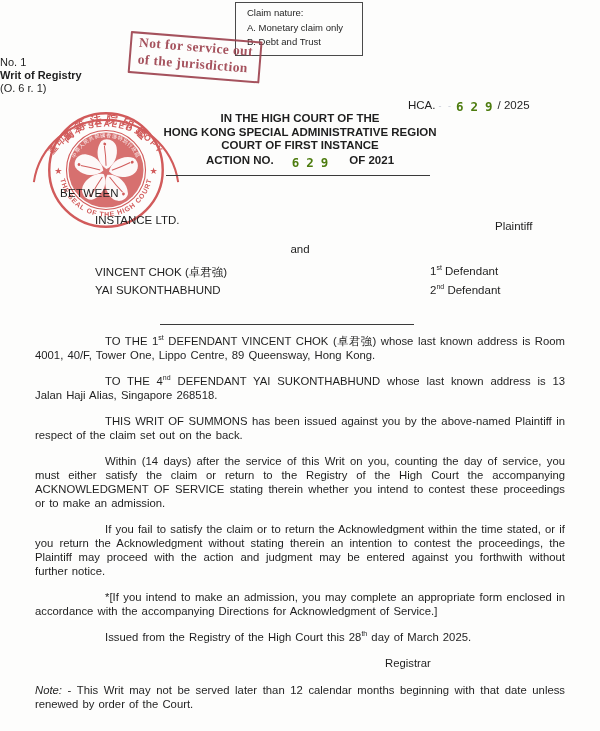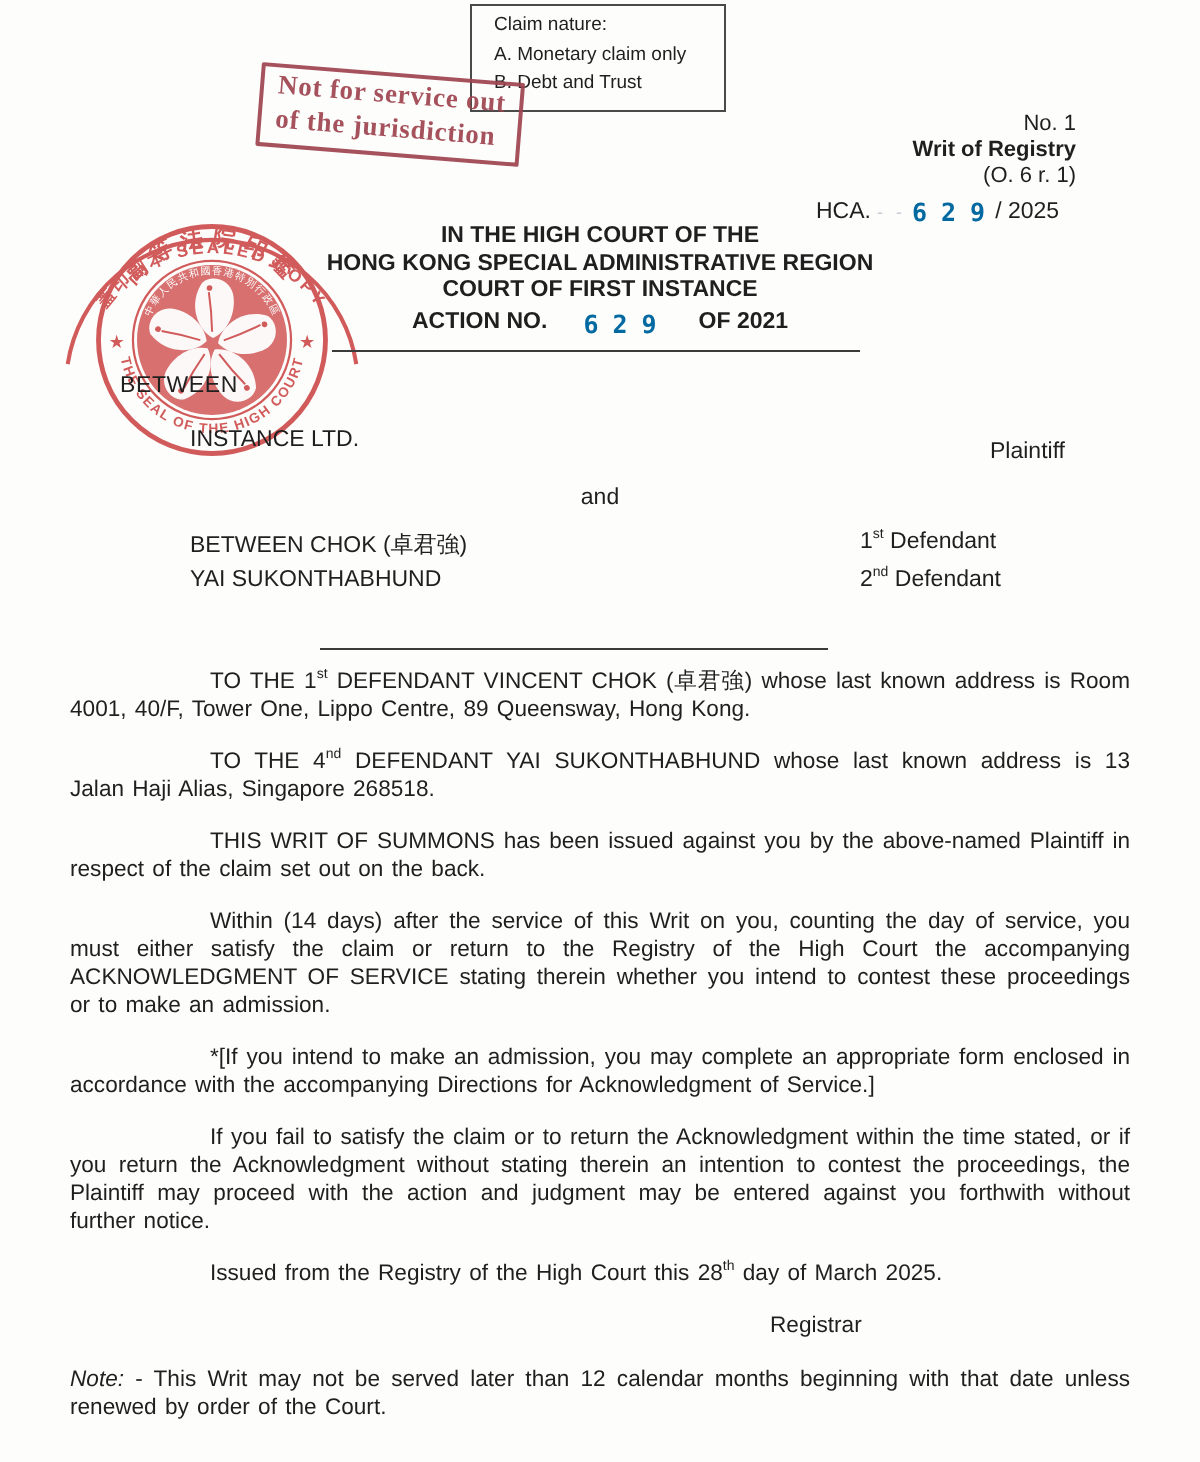--- a/index.html
+++ b/index.html
@@ -21,27 +21,27 @@
   
   .juris-stamp {
     position:absolute; left:131px; top:31px;
     transform:rotate(4.6deg); transform-origin:left top;
     border:2.5px solid #9e4450; border-radius:1px;
     color:#9e4450; padding:1px 7px 3px 7px;
     font-family:"Liberation Serif", serif; font-size:13.5px; font-weight:600;
     line-height:1.25; letter-spacing:.4px; opacity:.92;
   }
 
-  .form-head { position:absolute; left:0; top:56px; width:538px; text-align:right; font-size:11px; line-height:13px; }
+  .form-head { position:absolute; left:0; top:56px; width:538px; text-align:left; font-size:11px; line-height:13px; }
   .form-head .bold { font-weight:bold; }
 
   .case-ref { position:absolute; left:408px; top:97px; font-size:11.5px; white-space:nowrap; }
   .pencil-mark { color:#c4c9d4; font-size:9px; letter-spacing:2px; padding:0 3px; }
   .stamp-num {
-    color:#0369a1; font-family:"DejaVu Sans Mono", monospace;
+    color:#4d7c0f; font-family:"DejaVu Sans Mono", monospace;
     font-weight:600; font-size:12.5px; letter-spacing:7px;
     display:inline-block; transform:translateY(1.5px);
   }
   .case-ref .suffix { margin-left:-2px; }
 
   .seal { position:absolute; left:30px; top:94px; width:152px; height:152px; opacity:.9; }
 
   .heading {
     position:absolute; left:0; top:112px; width:600px; text-align:center;
     font-size:11.5px; font-weight:bold; line-height:13.5px;
@@ -145,42 +145,42 @@
       <span>ACTION NO.</span><span class="stamp-num">629</span><span>OF 2021</span>
     </div>
   </div>
 
   <div class="rule1"></div>
 
   <div class="between">BETWEEN</div>
   <div class="party-name-p">INSTANCE LTD.</div>
   <div class="party-role-p">Plaintiff</div>
   <div class="and-label">and</div>
-  <div class="party-name-d1">BETWEEN CHOK (卓君強)</div>
+  <div class="party-name-d1">VINCENT CHOK (卓君強)</div>
   <div class="party-role-d1">
     <span>1</span><sup>st</sup><span> Defendant</span>
   </div>
   <div class="party-name-d2">YAI SUKONTHABHUND</div>
   <div class="party-role-d2">
     <span>2</span><sup>nd</sup><span> Defendant</span>
   </div>
 
   <div class="rule2"></div>
 
   <div class="body-text">
     <p>
       <span>TO THE 1</span><sup>st</sup><span> DEFENDANT VINCENT CHOK (卓君強) whose last known address is Room 4001, 40/F, Tower One, Lippo Centre, 89 Queensway, Hong Kong.</span>
     </p>
     <p>
       <span>TO THE 4</span><sup>nd</sup><span> DEFENDANT YAI SUKONTHABHUND whose last known address is 13 Jalan Haji Alias, Singapore 268518.</span>
     </p>
     <p>THIS WRIT OF SUMMONS has been issued against you by the above-named Plaintiff in respect of the claim set out on the back.</p>
     <p>Within (14 days) after the service of this Writ on you, counting the day of service, you must either satisfy the claim or return to the Registry of the High Court the accompanying ACKNOWLEDGMENT OF SERVICE stating therein whether you intend to contest these proceedings or to make an admission.</p>
+    <p>If you fail to satisfy the claim or to return the Acknowledgment within the time stated, or if you return the Acknowledgment without stating therein an intention to contest the proceedings, the Plaintiff may proceed with the action and judgment may be entered against you forthwith without further notice.</p>
     <p>*[If you intend to make an admission, you may complete an appropriate form enclosed in accordance with the accompanying Directions for Acknowledgment of Service.]</p>
-    <p>If you fail to satisfy the claim or to return the Acknowledgment within the time stated, or if you return the Acknowledgment without stating therein an intention to contest the proceedings, the Plaintiff may proceed with the action and judgment may be entered against you forthwith without further notice.</p>
     <p>
       <span>Issued from the Registry of the High Court this 28</span><sup>th</sup><span> day of March 2025.</span>
     </p>
     <p class="registrar-row">Registrar</p>
     <p class="note">
       <span class="note-label">Note:</span><span> - This Writ may not be served later than 12 calendar months beginning with that date unless renewed by order of the Court.</span>
     </p>
   </div>
 
 </div>

